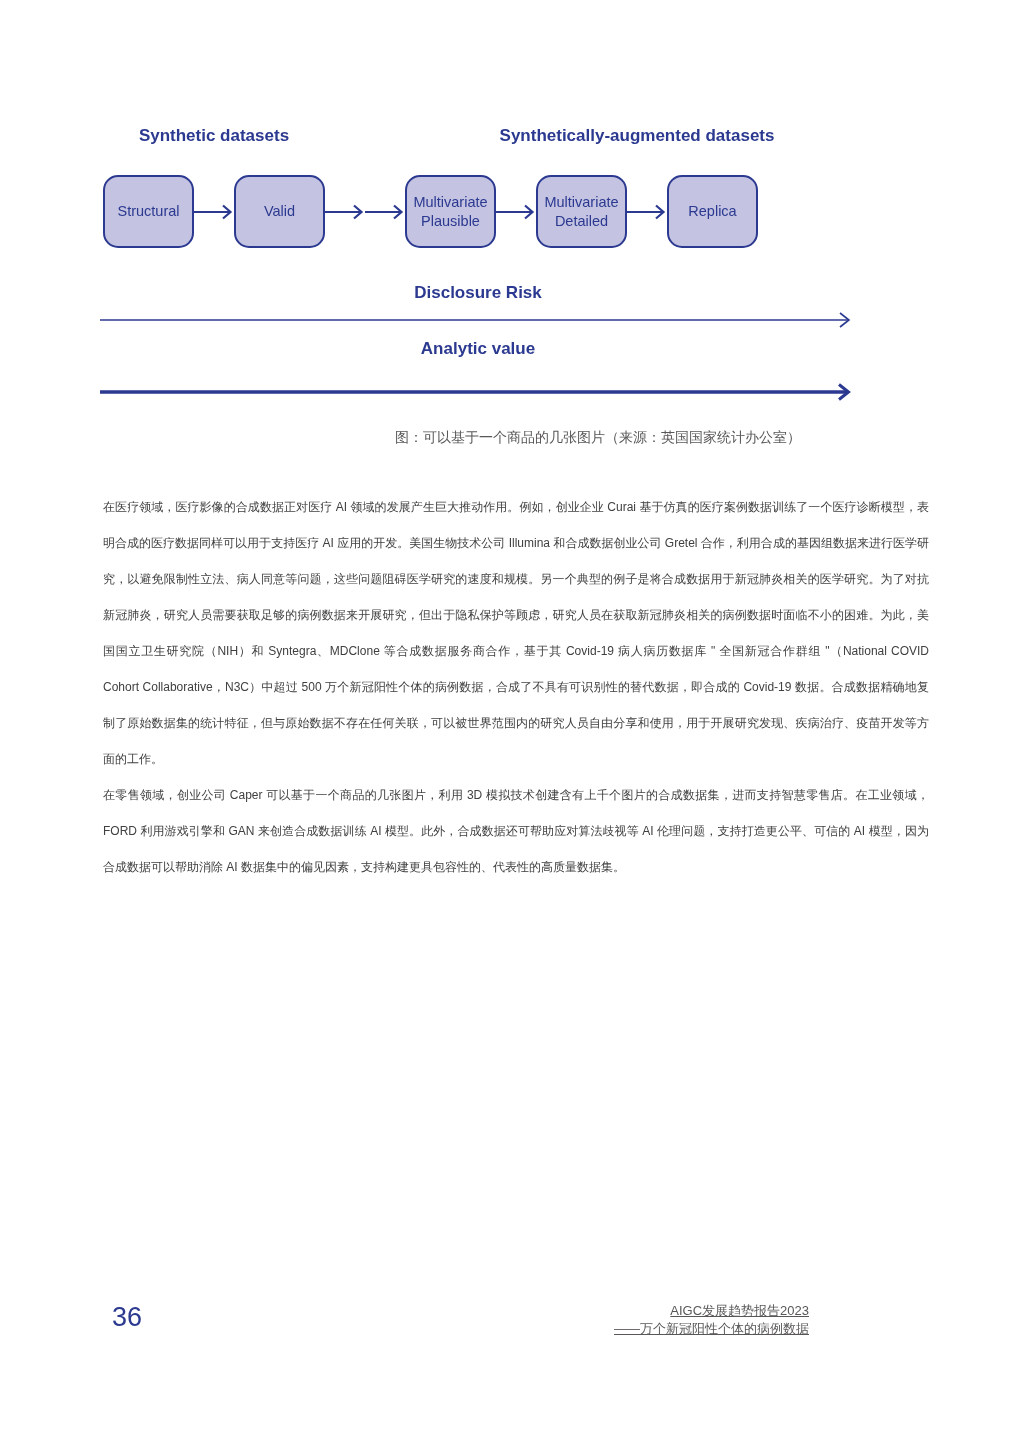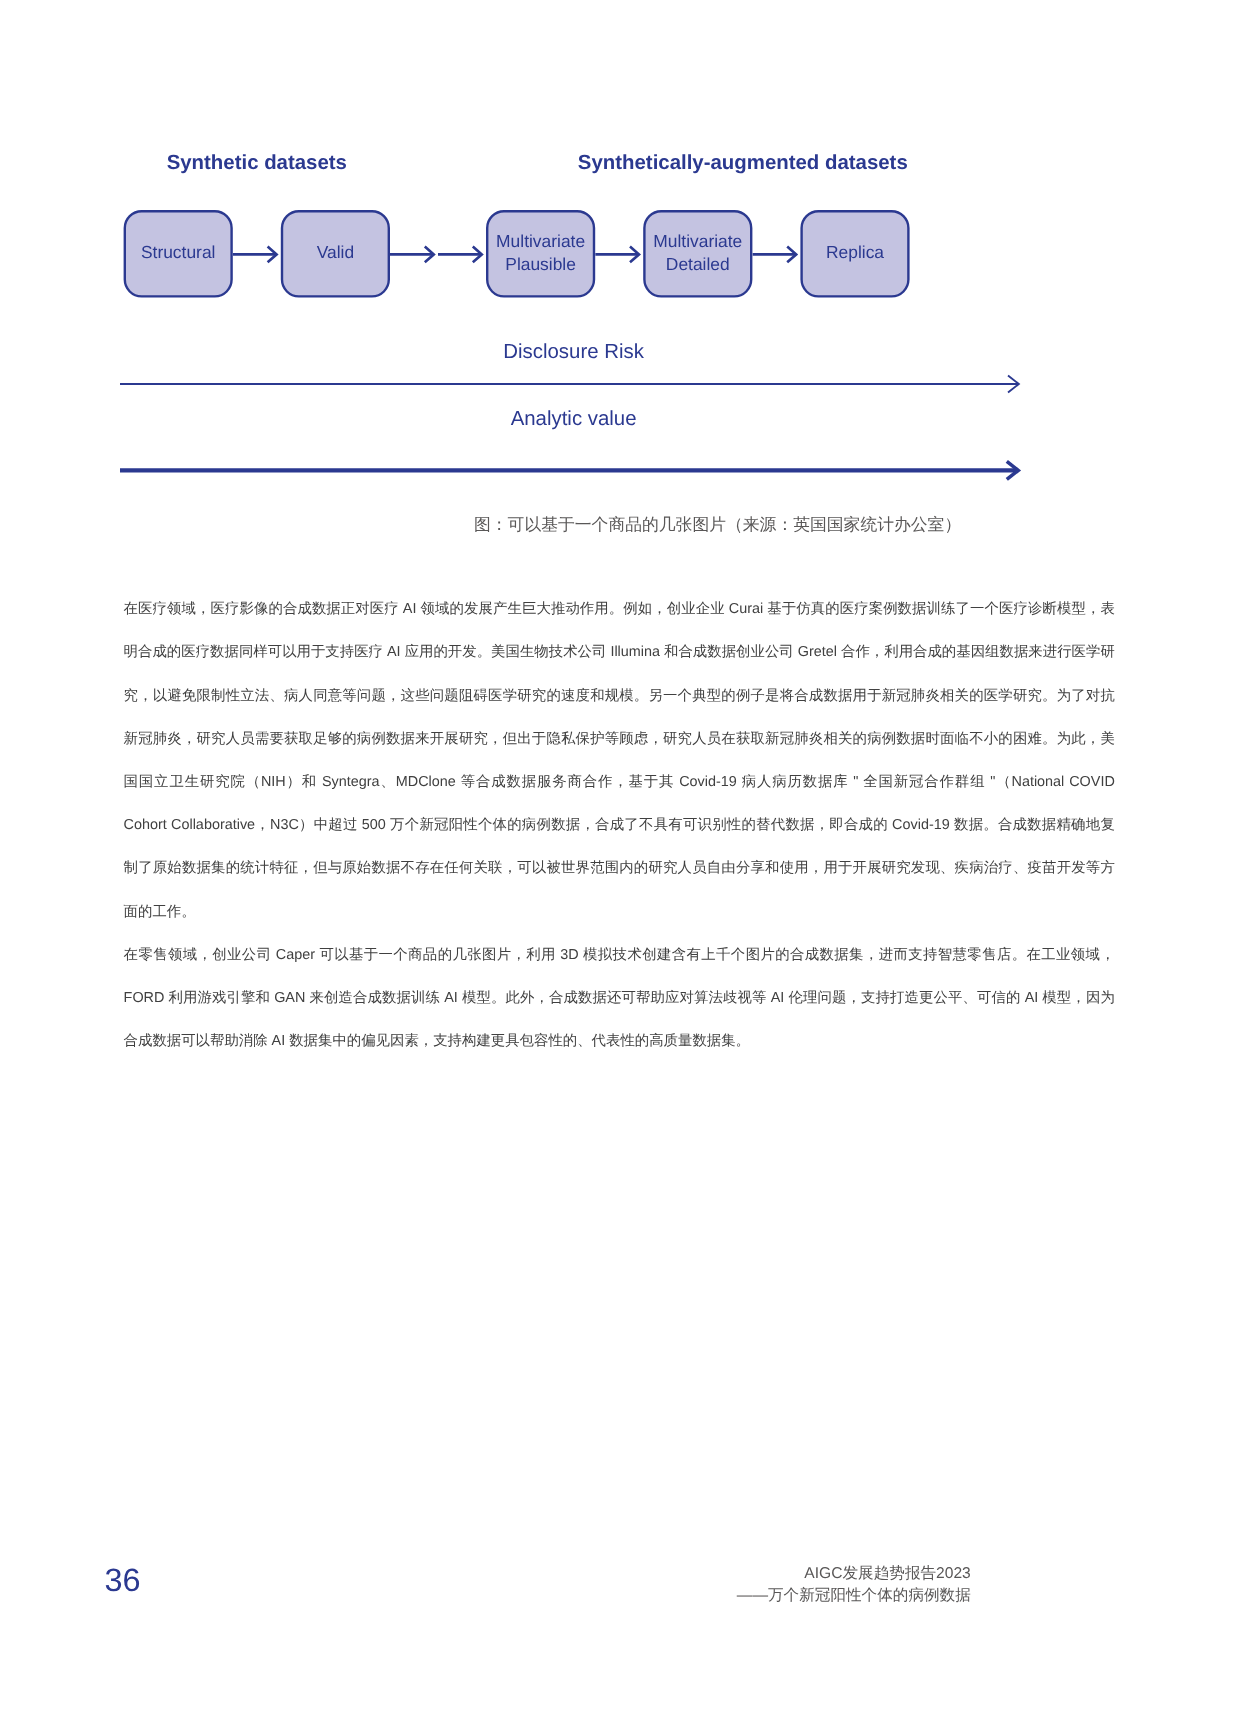--- a/index.html
+++ b/index.html
@@ -23,21 +23,21 @@
   .group-label {
     position: absolute;
     top: 126px;
     transform: translateX(-50%);
     color: var(--accent);
     font-size: 17px;
     font-weight: 600;
     white-space: nowrap;
   }
   .group-label.g1 { left: 214px; }
-  .group-label.g2 { left: 619px; }
+  .group-label.g2 { left: 637px; }
 
   .flow {
     position: absolute;
     top: 175px;
     left: 103px;
     display: flex;
     align-items: center;
   }
   .flow-box {
     width: 91px;
@@ -56,21 +56,21 @@
   }
   .flow-arrow { width: 40px; height: 20px; flex: 0 0 auto; display: block; }
   .flow-arrow svg { display: block; }
 
   .axis-label {
     position: absolute;
     left: 478px;
     transform: translateX(-50%);
     color: var(--accent);
     font-size: 17px;
-    font-weight: 400;
+    font-weight: 700;
     white-space: nowrap;
   }
   .axis-label.a1 { top: 283px; }
   .axis-label.a2 { top: 339px; }
   .axis-arrow { position: absolute; left: 100px; }
   .axis-arrow.a1 { top: 311px; }
   .axis-arrow.a2 { top: 382px; }
 
   .figure-caption {
     position: absolute;
@@ -91,33 +91,34 @@
     line-height: 36px;
     color: var(--text);
     text-align: justify;
     text-justify: inter-ideograph;
   }
   .body-text p + p { }
 
   
   .page-number {
     position: absolute;
-    left: 87px;
+    left: 112px;
     top: 1302px;
     font-size: 27px;
     color: var(--accent);
   }
   .footer-right {
     position: absolute;
     right: 176px;
     top: 1302px;
     text-align: right;
     font-size: 13px;
     line-height: 17.5px;
     color: var(--muted);
+    text-decoration: underline;
   }
 </style>
 </head>
 <body>
 
 <div class="page">
 
   <div class="group-label g1">Synthetic datasets</div>
   <div class="group-label g2">Synthetically-augmented datasets</div>
 

